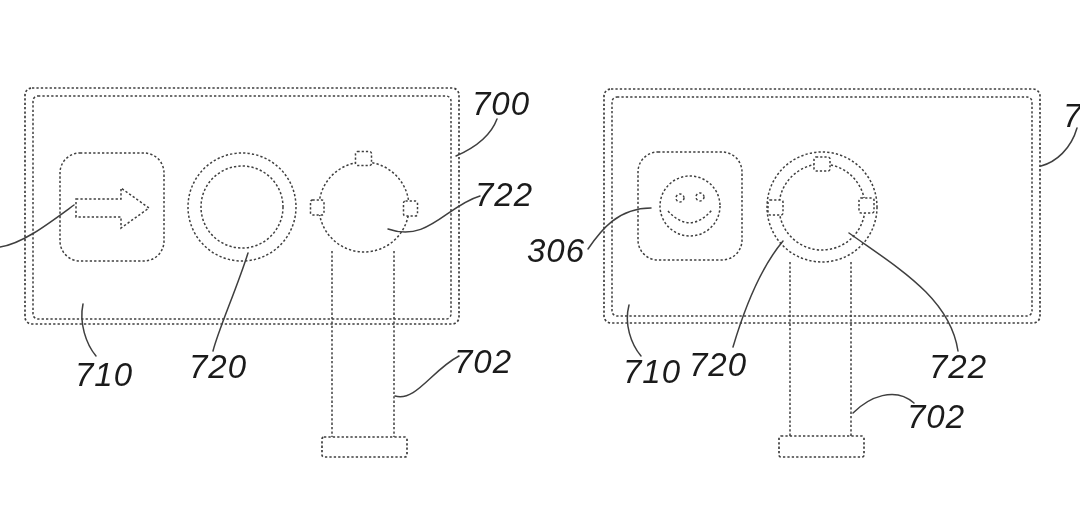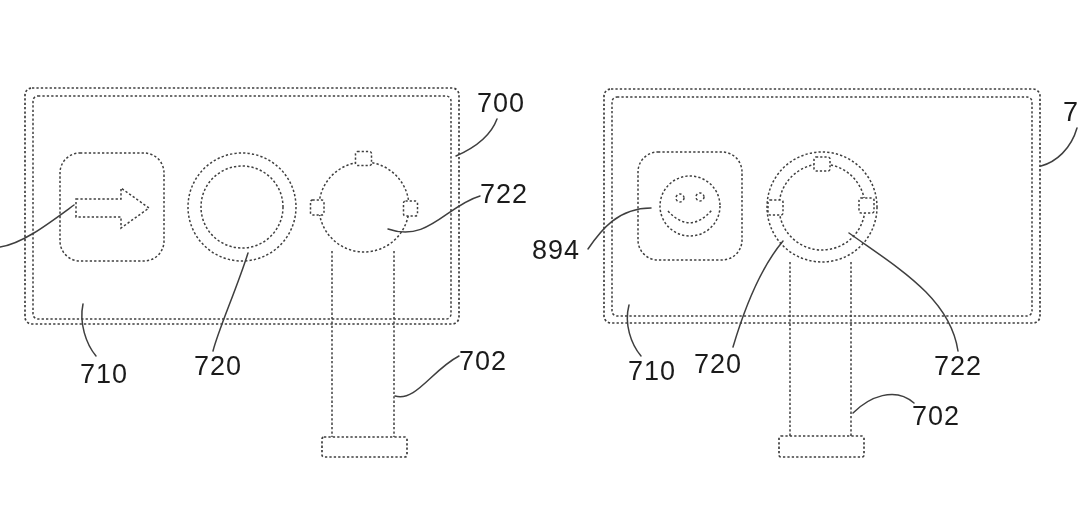--- a/index.html
+++ b/index.html
@@ -17,25 +17,26 @@
   }
   .drawing{position:absolute;left:0;top:0;}
   
   .dot{fill:none;stroke:var(--line-color);stroke-width:1.7;stroke-dasharray:2.3 2.1;}
   .dot-thin{fill:none;stroke:var(--line-color);stroke-width:1.5;stroke-dasharray:2.3 2.1;}
   .tab{fill:var(--bg);stroke:var(--line-color);stroke-width:1.5;stroke-dasharray:2.2 2;}
   .lead{fill:none;stroke:var(--line-color);stroke-width:1.5;stroke-linecap:round;}
   .ref{
     position:absolute;
     transform:translate(-50%,-50%);
-    font-size:27px;
+    font-size:33px;
     line-height:1;
     color:var(--label-color);
     letter-spacing:1px;
     white-space:nowrap;
+    font-style:italic;
   }
   .ref.clipped{transform:none;}
 </style>
 </head>
 <body>
 
 <div class="canvas">
 
   <svg class="drawing" width="1080" height="505" viewBox="0 0 1080 505">
 
@@ -113,19 +114,19 @@
     </g>
   </svg>
 
   <div class="ref" style="left:501px;top:103px">700</div>
   <div class="ref" style="left:504px;top:194px">722</div>
   <div class="ref" style="left:104px;top:374px">710</div>
   <div class="ref" style="left:218px;top:366px">720</div>
   <div class="ref" style="left:483px;top:361px">702</div>
 
   <div class="ref clipped" style="left:1063px;top:99px">700</div>
-  <div class="ref" style="left:556px;top:250px">894</div>
+  <div class="ref" style="left:556px;top:250px">306</div>
   <div class="ref" style="left:652px;top:371px">710</div>
   <div class="ref" style="left:718px;top:364px">720</div>
   <div class="ref" style="left:958px;top:366px">722</div>
   <div class="ref" style="left:936px;top:416px">702</div>
 
 </div>
 
 </body></html>

